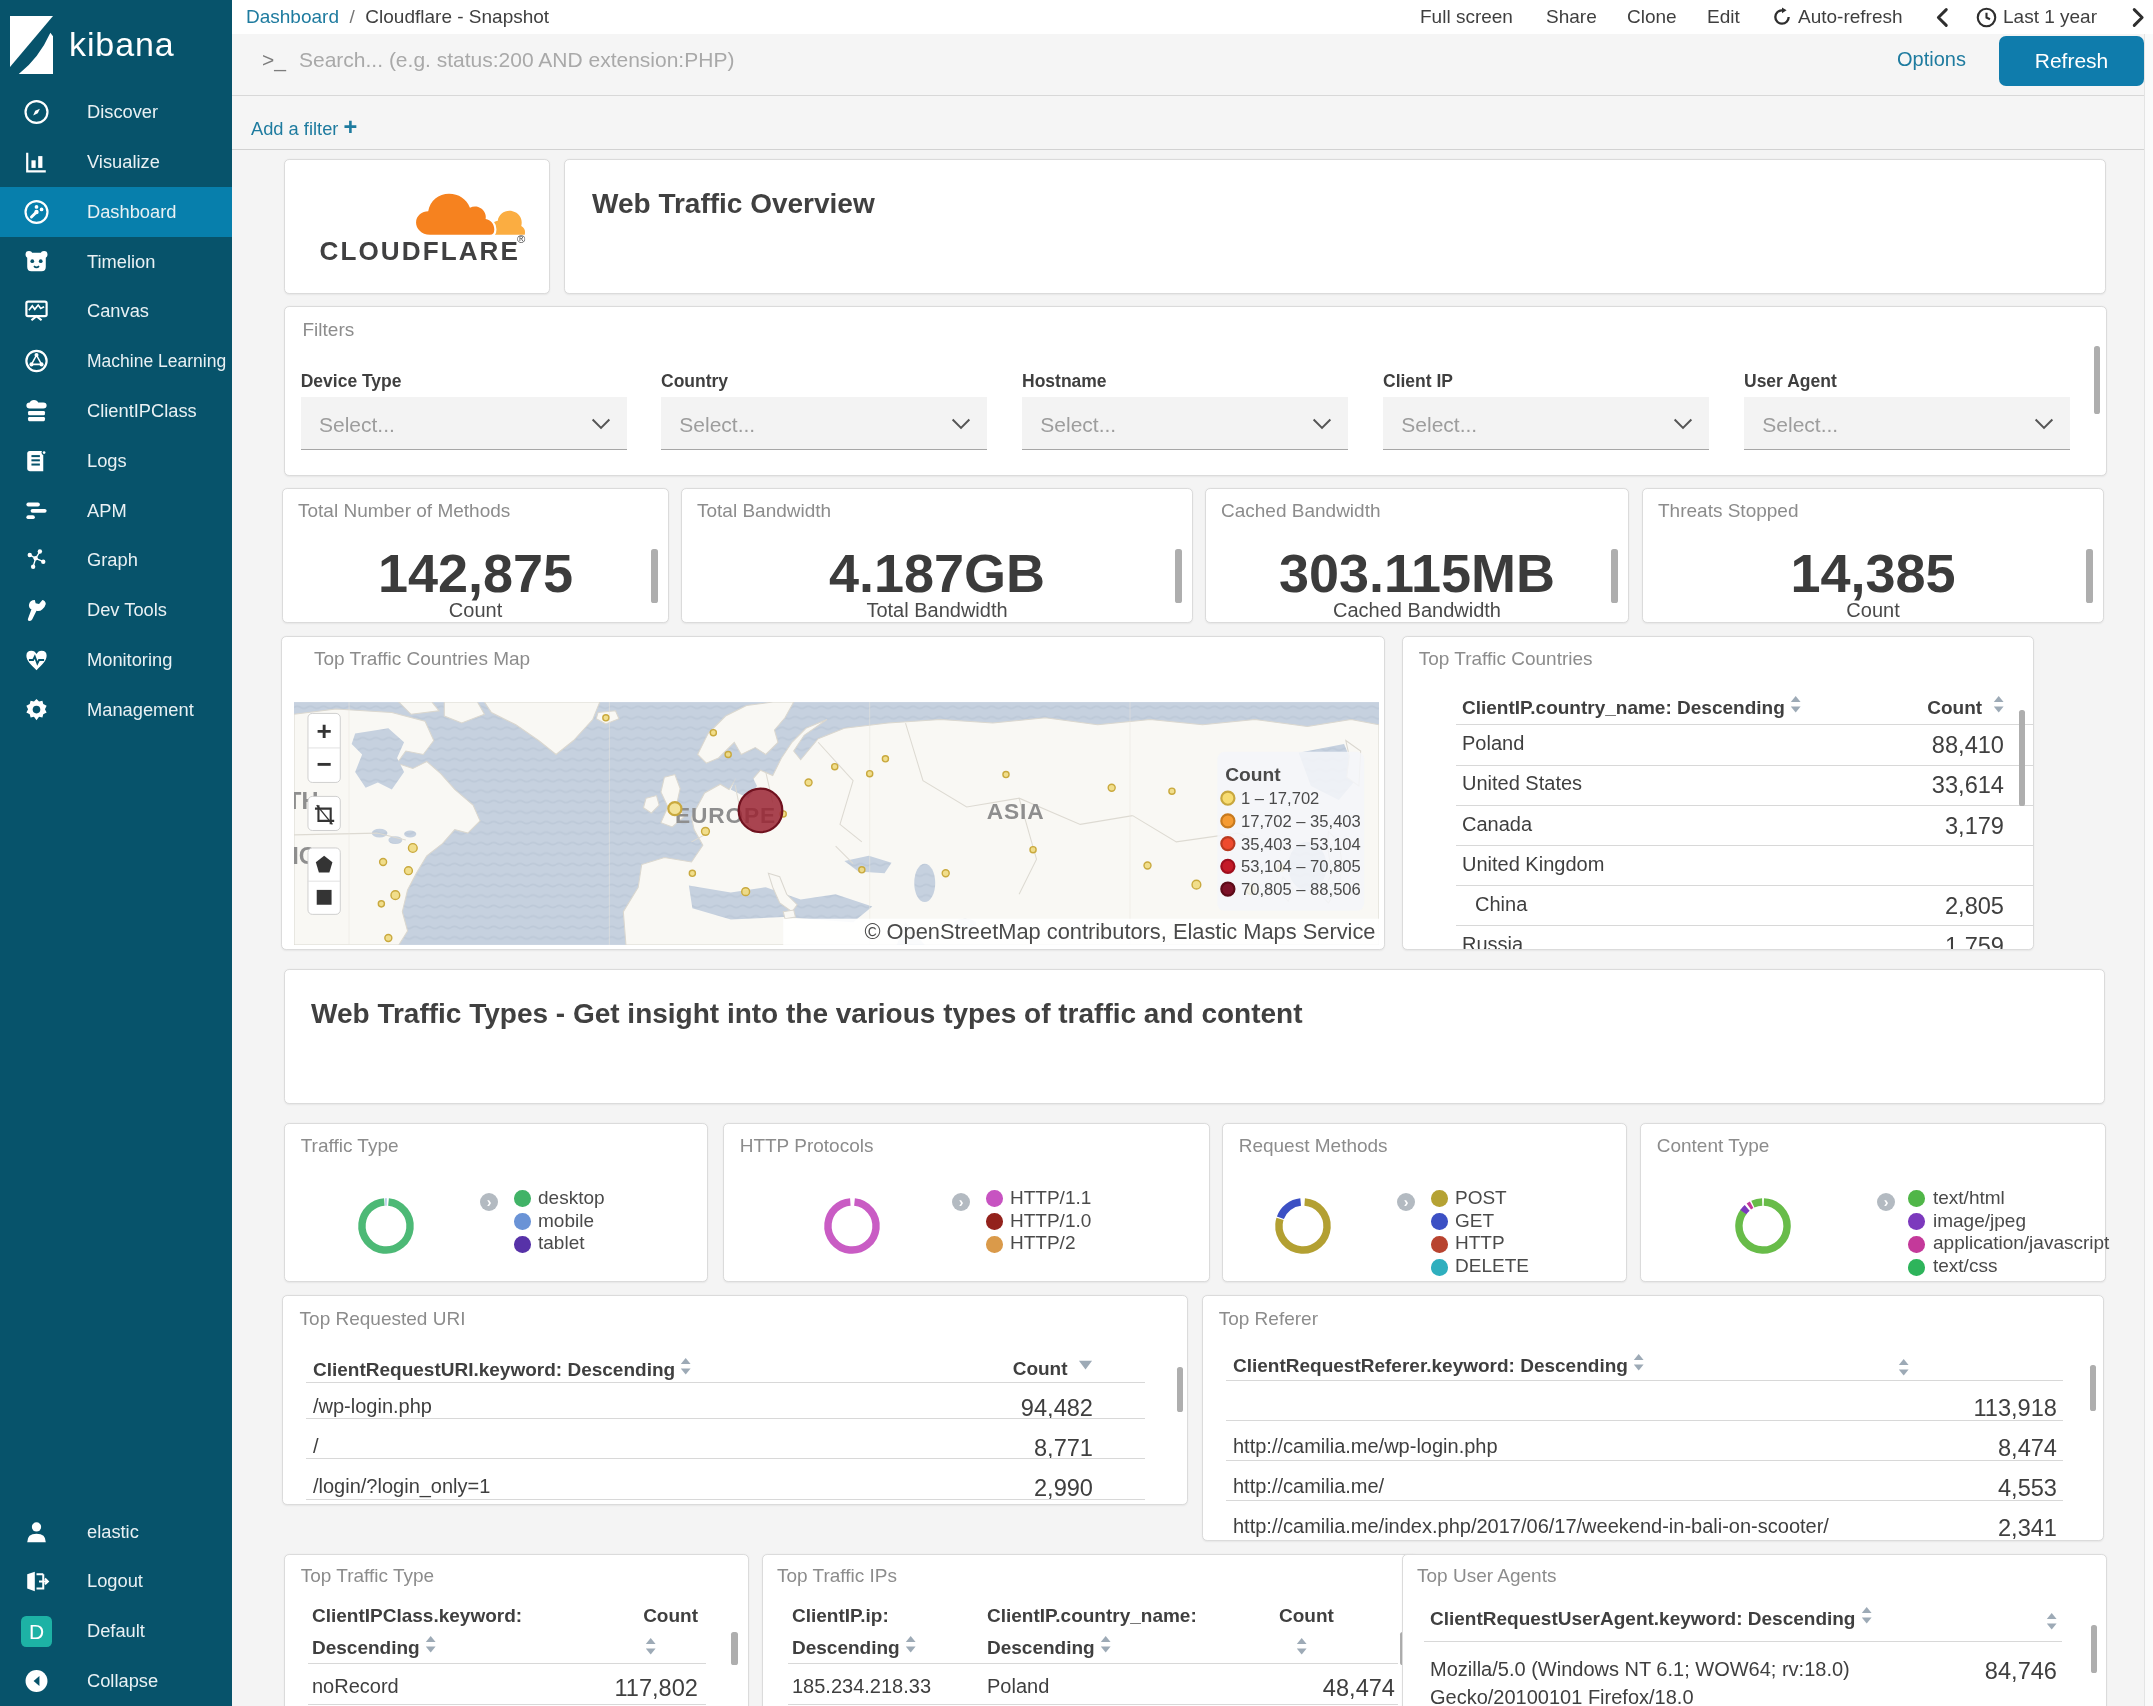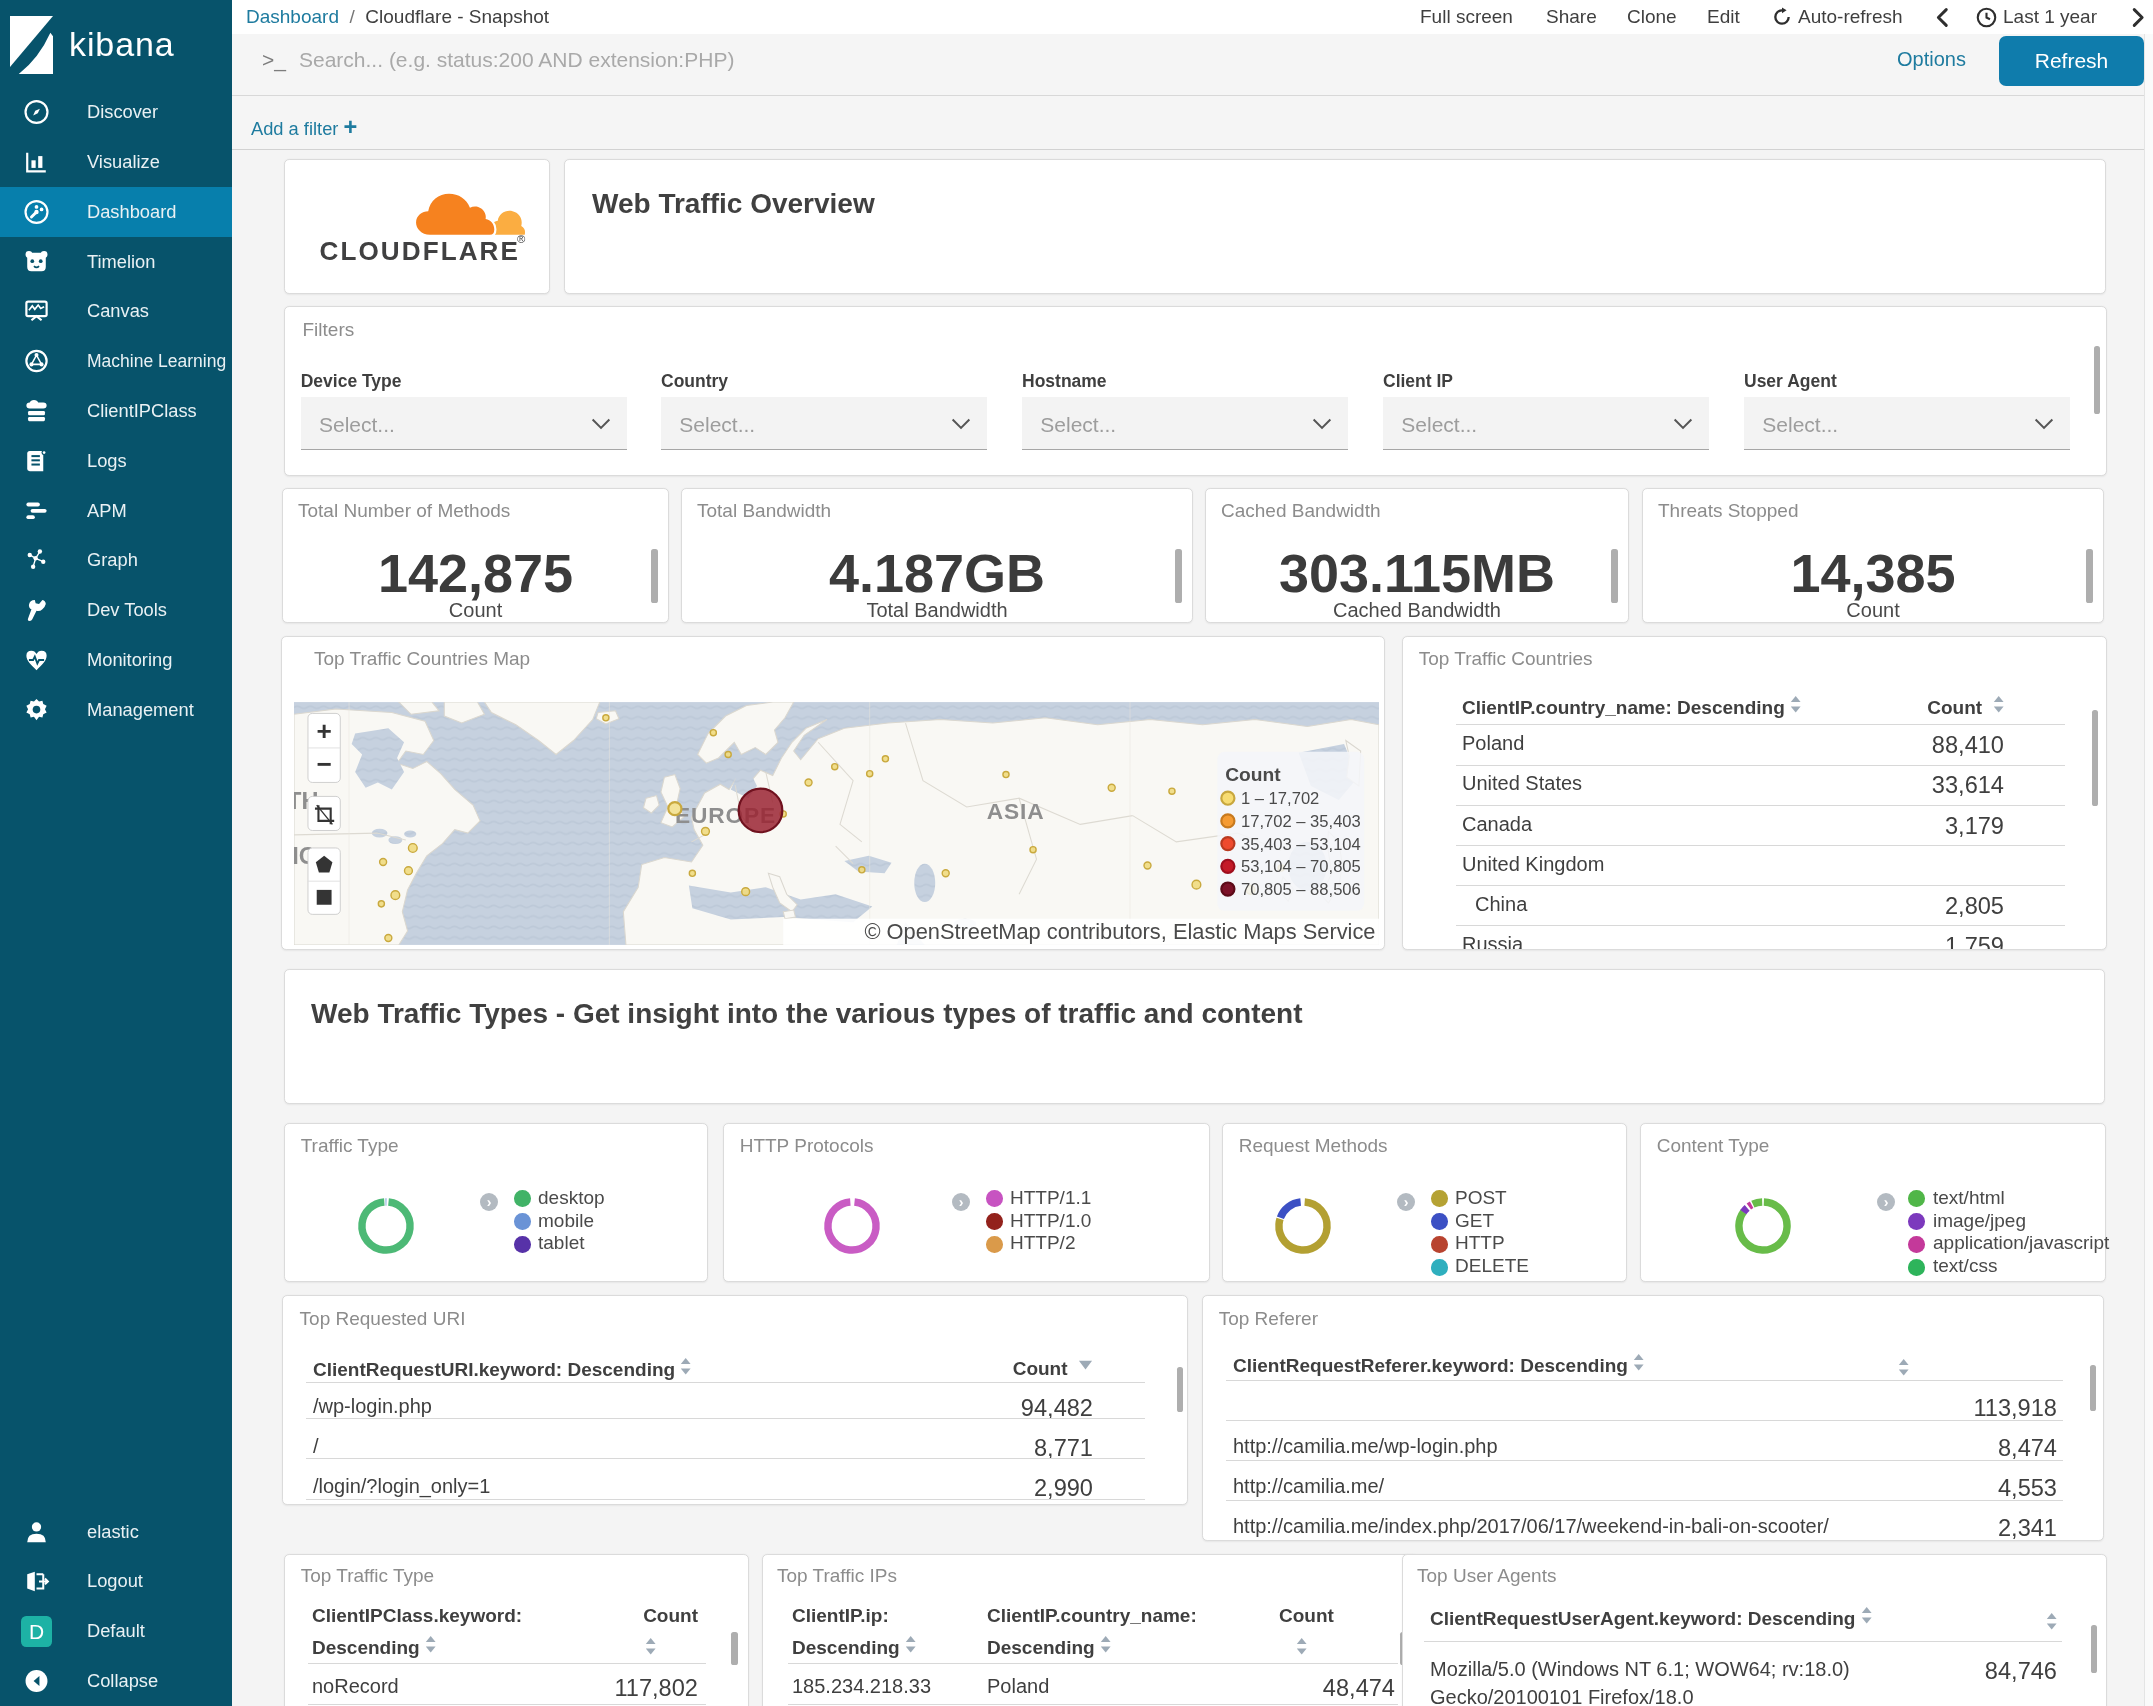--- a/index.html
+++ b/index.html
@@ -435,21 +435,21 @@
         </g>
         <rect x="16" y="167" width="37" height="76" rx="5" fill="#fff" stroke="#C9C9C9"></rect>
         <line x1="16" y1="205" x2="53" y2="205" stroke="#DDD"></line>
         <path d="M34.5 176 L44 183.5 L40.5 195 L28.5 195 L25 183.5 Z" fill="#343434"></path>
         <rect x="26" y="215" width="17" height="17" fill="#343434"></rect>
       </g>
     </svg>
     </div>
   </div>
 
-  <div class="panel" style="left:1170px;top:636px;width:705px;height:314px;overflow:hidden;">
+  <div class="panel" style="left:1170px;top:636px;width:632px;height:314px;overflow:hidden;">
     <div class="ptitle" style="left:15.7px;top:11.4px;">Top Traffic Countries</div>
     <div class="thead" style="left:59px;top:59px;">ClientIP.country_name: Descending<svg class="sorticon" width="11.4" height="16.6" viewBox="0 0 15 22">
           <path d="M7.5 0 L14 8 L1 8 Z" fill="#9DAAB6"></path>
           <path d="M7.5 22 L14 14 L1 14 Z" fill="#9DAAB6"></path>
         </svg></div>
     <div class="thead" style="left:53px;width:548px;top:59px;text-align:right;">Count&nbsp;<svg class="sorticon" width="11.4" height="16.6" viewBox="0 0 15 22">
           <path d="M7.5 0 L14 8 L1 8 Z" fill="#9DAAB6"></path>
           <path d="M7.5 22 L14 14 L1 14 Z" fill="#9DAAB6"></path>
         </svg></div>
     <div class="tline" style="left:53px;width:609px;top:87px;"></div>

